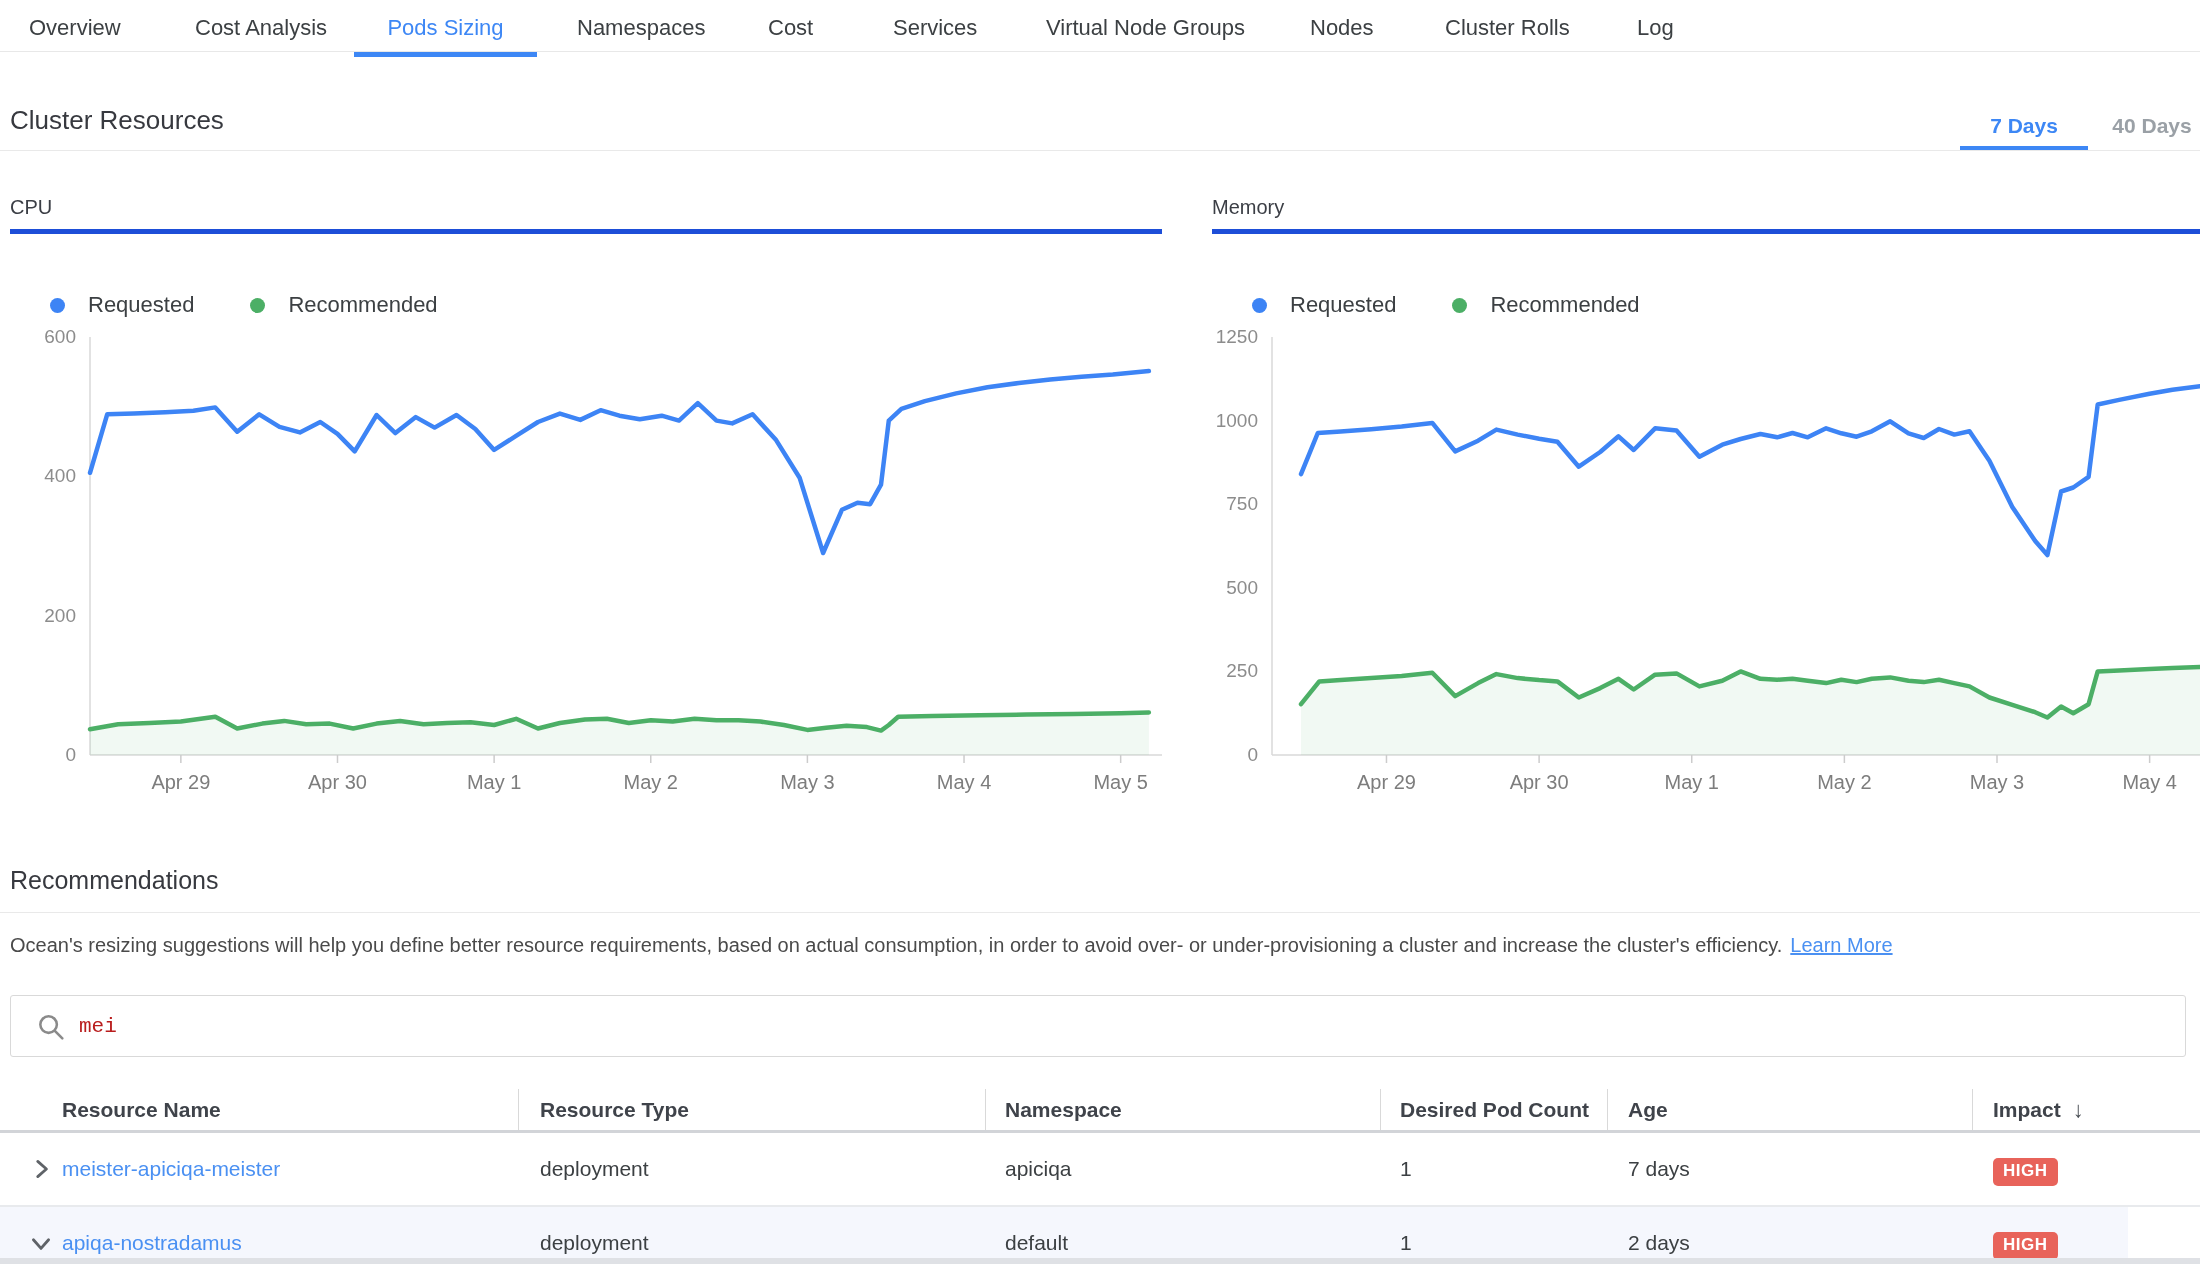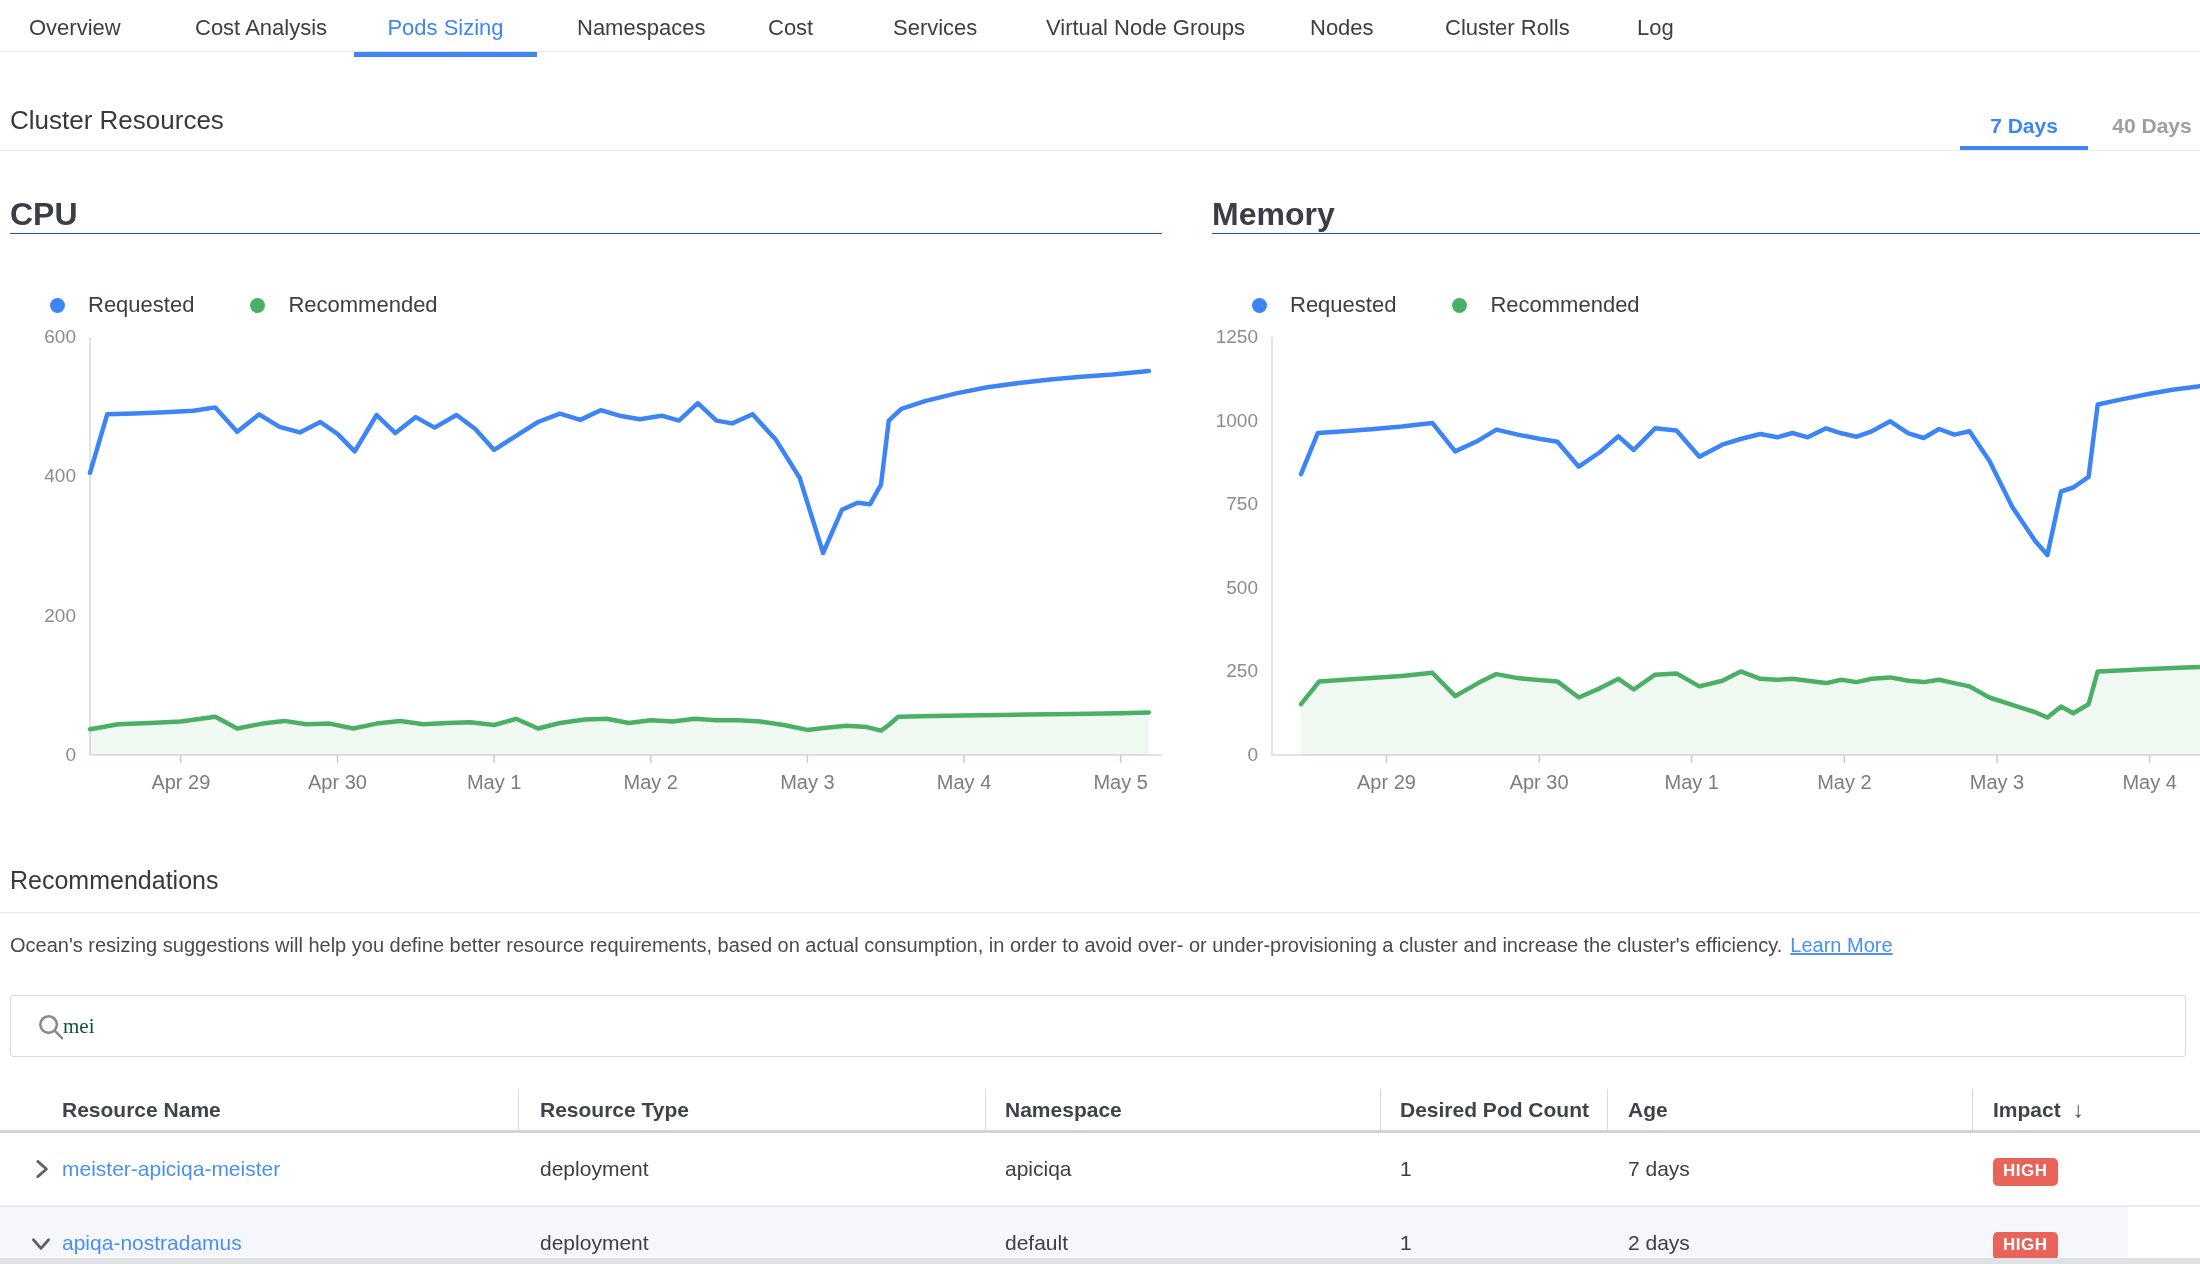--- a/index.html
+++ b/index.html
@@ -13,37 +13,37 @@
 
   
   .section-title { position:absolute; font-size:26px; color:#37393f; }
   .divider { position:absolute; left:0; width:2200px; height:1px; background:#e9e9e9; }
   .range-tab { position:absolute; top:108px; height:42px; line-height:36px; font-size:21px; text-align:center; cursor:pointer; }
   .range-tab.active { color:#3d87f5; font-weight:bold; border-bottom:4px solid #3d87f5; }
   .range-tab.inactive { color:#9aa0a6; font-weight:bold; }
 
   
   .panel { position:absolute; top:196px; }
-  .panel-title { height:38px; font-size:32px; color:#3b3e45; border-bottom:1px solid #1d4ed8;font-weight:bold; }
+  .panel-title { height:38px; font-size:20px; color:#3b3e45; border-bottom:5px solid #1d4ed8; }
   .legend { margin-top:58px; padding-left:40px; display:flex; gap:56px; align-items:center; height:26px; }
   .legend-item { display:flex; align-items:center; gap:23px; }
   .legend-dot { width:15px; height:15px; border-radius:50%; }
   .legend-label { font-size:22px; color:#3c4043; }
   .chart-wrap { margin-top:9px; }
   svg text.ytick { font-size:19px; fill:#8c8c8c; font-family:"Liberation Sans", sans-serif; }
   svg text.xtick { font-size:20px; fill:#7d7d7d; font-family:"Liberation Sans", sans-serif; }
 
   
   .reco-desc { position:absolute; left:10px; top:934px; font-size:20px; color:#4a4a4a; white-space:nowrap; }
   .learn-more { color:#4a90f2; text-decoration:underline; margin-left:8px; cursor:pointer; }
 
   
   .searchbox { position:absolute; left:10px; top:995px; width:2176px; height:62px; border:1px solid #d9d9d9; border-radius:3px; background:#fff; }
   .searchbox svg { position:absolute; left:24px; top:15px; }
-  .searchbox input { position:absolute; left:52px; top:0; width:2090px; height:60px; border:none; outline:none; font-size:21px; color:#14532d; font-family:Liberation Serif, serif; }
+  .searchbox input { position:absolute; left:68px; top:0; width:2090px; height:60px; border:none; outline:none; font-size:21px; color:#b91c1c; font-family:Liberation Mono, monospace; }
 
   
   .thead { position:absolute; left:0; top:1087px; width:2200px; height:46px; }
   .th { position:absolute; top:0; height:46px; line-height:46px; font-size:21px; font-weight:bold; color:#3f434a; }
   .vsep { position:absolute; top:2px; height:42px; width:1px; background:#d9d9d9; }
   .thead-border { position:absolute; left:0; top:1130px; width:2200px; height:3px; background:#d2d4d8; }
   .trow { position:absolute; left:0; width:2128px; height:72px; }
   .td { position:absolute; top:0; height:72px; line-height:72px; font-size:21px; color:#3c4043; }
   .row-chevron { position:absolute; left:28px; top:23px; cursor:pointer; }
   .res-link { color:#4a90f2; cursor:pointer; }

